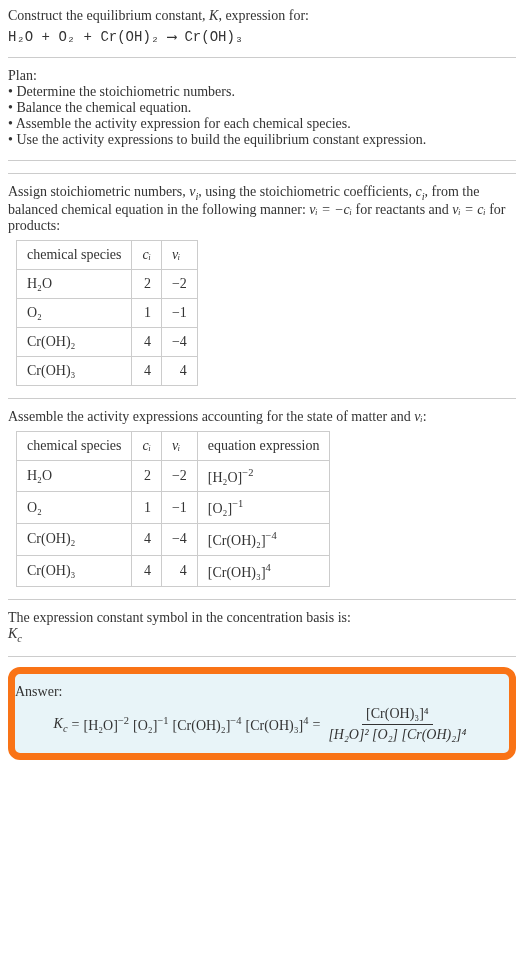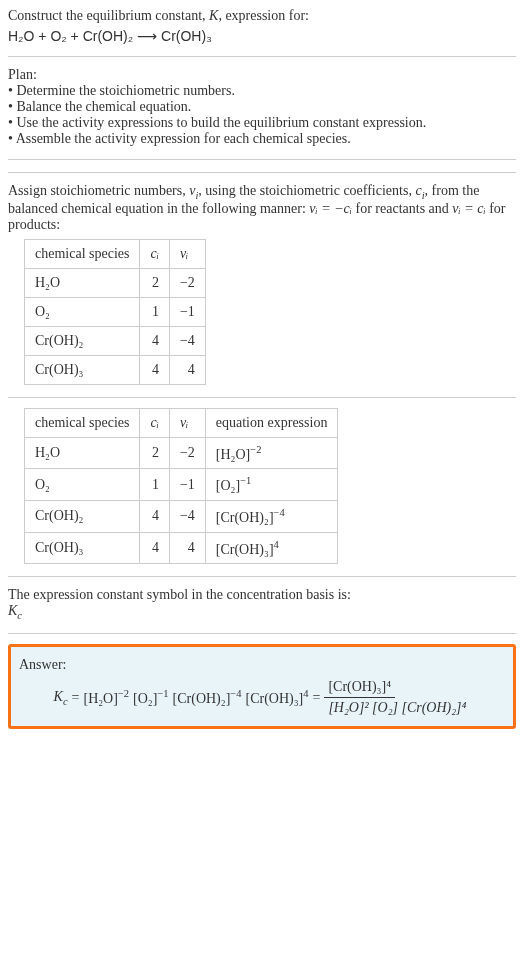--- a/index.html
+++ b/index.html
@@ -20,72 +20,72 @@
     }
     hr {
       border: none;
       border-top: 1px solid #ccc;
       margin: 10px 0;
     }
     .italic {
       font-style: italic;
     }
     .equation {
-      font-family: Liberation Sans, sans-serif;
+      font-family: Liberation Mono, monospace;
       margin: 4px 0;
     }
     sub {
       font-size: 0.75em;
       vertical-align: sub;
     }
     sup {
       font-size: 0.75em;
       vertical-align: super;
     }
     ul {
       list-style: none;
       padding-left: 0;
     }
     li::before {
       content: "• ";
     }
     table {
       border-collapse: collapse;
-      margin: 6px 16px;
+      margin: 6px 8px;
     }
     th, td {
       border: 1px solid #ccc;
       padding: 6px 10px;
       text-align: left;
       font-weight: normal;
     }
     td.num {
       text-align: right;
     }
     .answer-box {
       background: #e8f4f8;
-      border: 3px solid #f97316;
-      border-radius: 3px;
-      padding: 10px 8px;
+      border: 7px solid #f97316;
+      border-radius: 12px;
+      padding: 10px 0;
       margin-top: 6px;
     }
     .answer-label {
       margin-bottom: 6px;
     }
     .kc-line {
       display: flex;
       align-items: center;
       justify-content: center;
       gap: 4px;
       flex-wrap: nowrap;
     }
     .frac {
       display: inline-flex;
       flex-direction: column;
-      align-items: flex-start;
+      align-items: center;
       vertical-align: middle;
     }
     .frac .num-top {
       border-bottom: 1px solid #333;
       padding: 0 4px 2px;
     }
     .frac .den {
       padding: 2px 4px 0;
       font-style: italic;
     }
@@ -100,22 +100,22 @@
   <div class="equation">H₂O + O₂ + Cr(OH)₂  ⟶  Cr(OH)₃</div>
 </div>
 
 <hr>
 
 <div class="section">
   <div>Plan:</div>
   <ul>
     <li>Determine the stoichiometric numbers.</li>
     <li>Balance the chemical equation.</li>
+    <li>Assemble the activity expression for each chemical species.</li>
     <li>Use the activity expressions to build the equilibrium constant expression.</li>
-    <li>Assemble the activity expression for each chemical species.</li>
   </ul>
 </div>
 
 <hr>
 
 <div class="section">
 </div>
 
 <hr>
 
@@ -150,20 +150,23 @@
           <td class="num">4</td>
           <td class="num">4</td>
         </tr>
   </tbody>
     </table>
 </div>
 
 <hr>
 
 <div class="section">
+  <div>
+    <span>Assemble the activity expressions accounting for the state of matter and </span><span class="italic">νᵢ</span><span>:</span>
+  </div>
   <table>
     <tbody>
         <tr>
       <th>chemical species</th>
       <th><span class="italic">cᵢ</span></th>
       <th><span class="italic">νᵢ</span></th>
       <th>equation expression</th>
     </tr>
     <tr>
           <td>H₂O</td>

